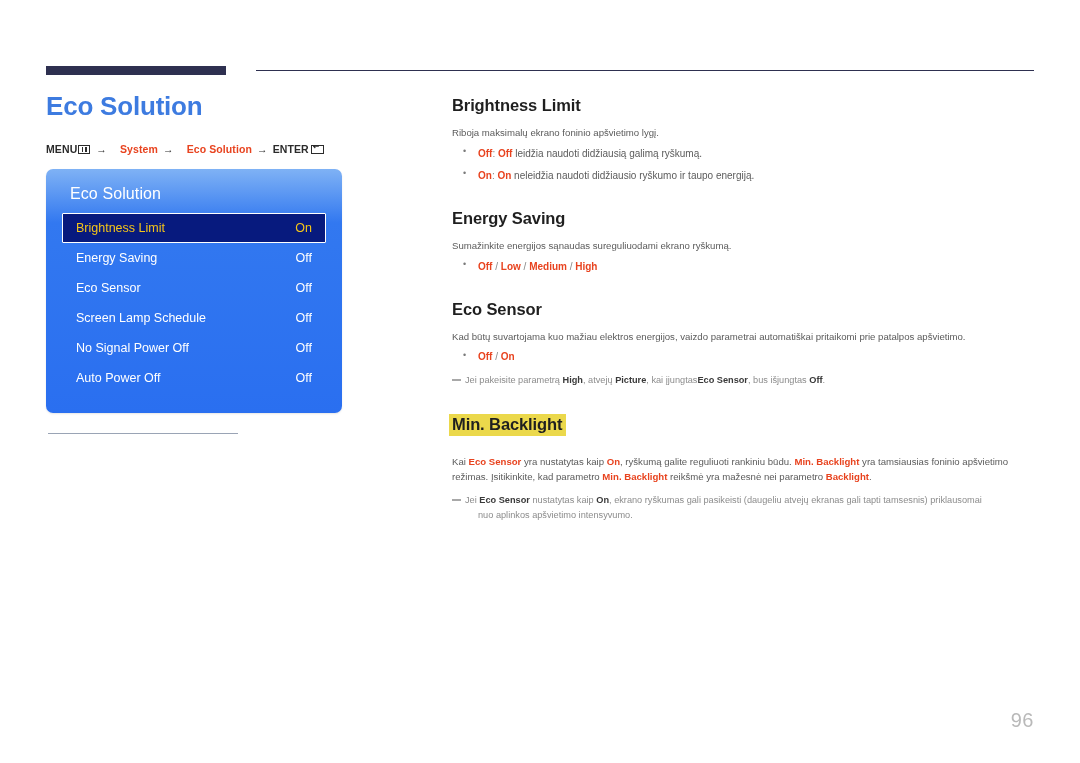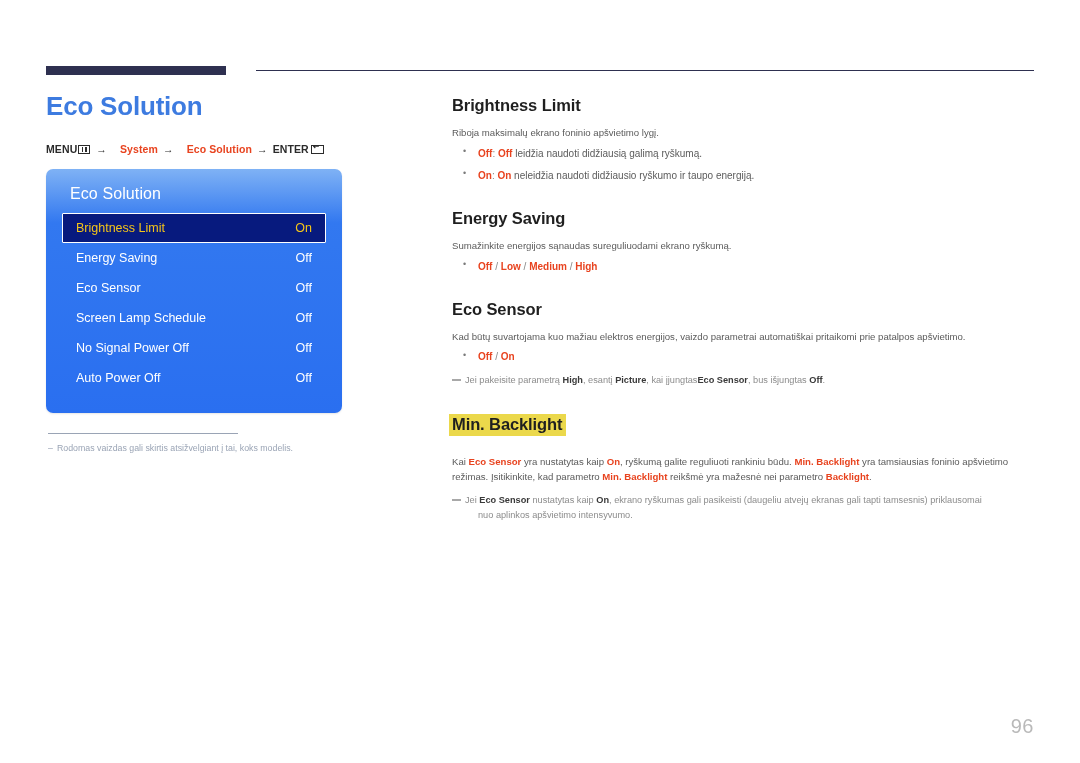--- a/index.html
+++ b/index.html
@@ -236,21 +236,21 @@
   .note-line2 { padding-left: 13px; }
 
   b.red { color: #e8431f; font-weight: bold; }
   b.dark { color: #3a3a3a; font-weight: bold; }
   span.sep { color: #8a8a8a; }
 
   
   .page-num {
     position: absolute;
     right: 46px;
-    bottom: 25px;
+    bottom: 31px;
     font-size: 20px;
     color: #b9b9b9;
     letter-spacing: 0.5px;
   }
 </style>
 </head>
 <body>
 
 <div class="top-rule-wrap">
   <div class="top-rule-thick"></div>
@@ -295,23 +295,20 @@
           <span class="osd-val">Off</span>
         </div>
         <div class="osd-row">
           <span class="osd-label">Auto Power Off</span>
           <span class="osd-val">Off</span>
         </div>
       </div>
   </div>
 
   <div class="foot-rule"></div>
-  <div class="foot-note">
-    <span class="dash">–</span><span>Rodomas vaizdas gali skirtis atsižvelgiant į tai, koks modelis.</span>
-  </div>
 </div>
 
 <div class="right-col">
 
   
   <h2 class="sec-head">Brightness Limit</h2>
   <p class="para tight">Riboja maksimalų ekrano foninio apšvietimo lygį.</p>
   <ul class="bullets">
     <li><b class="red">Off</b><span class="sep">: </span><b class="red">Off</b><span> leidžia naudoti didžiausią galimą ryškumą.</span></li>
     <li><b class="red">On</b><span class="sep">: </span><b class="red">On</b><span> neleidžia naudoti didžiausio ryškumo ir taupo energiją.</span></li>
@@ -323,21 +320,21 @@
   <ul class="bullets">
     <li><span id="es-options"><b class="red">Off</b><span class="sep"> / </span><b class="red">Low</b><span class="sep"> / </span><b class="red">Medium</b><span class="sep"> / </span><b class="red">High</b></span></li>
   </ul>
 
   
   <h2 class="sec-head spaced">Eco Sensor</h2>
   <p class="para tight">Kad būtų suvartojama kuo mažiau elektros energijos, vaizdo parametrai automatiškai pritaikomi prie patalpos apšvietimo.</p>
   <ul class="bullets">
     <li><span id="ecs-options"><b class="red">Off</b><span class="sep"> / </span><b class="red">On</b></span></li>
   </ul>
-  <div class="note"><span>Jei pakeisite parametrą </span><b class="dark">High</b><span>, esantį </span><b class="dark">Picture</b><span>, kai įjungtas</span><b class="dark">Eco Sensor</b><span>, bus išjungtas </span><b class="dark">Off</b><span>.</span></div>
+  <div class="note"><span>Jei pakeisite parametrą </span><b class="dark">High</b><span>, atvejų </span><b class="dark">Picture</b><span>, kai įjungtas</span><b class="dark">Eco Sensor</b><span>, bus išjungtas </span><b class="dark">Off</b><span>.</span></div>
 
   
   <h2 class="sec-head spaced hl">Min. Backlight</h2>
   <p class="para"><span>Kai </span><b class="red">Eco Sensor</b><span> yra nustatytas kaip </span><b class="red">On</b><span>, ryškumą galite reguliuoti rankiniu būdu. </span><b class="red">Min. Backlight</b><span> yra tamsiausias foninio apšvietimo režimas. Įsitikinkite, kad parametro </span><b class="red">Min. Backlight</b><span> reikšmė yra mažesnė nei parametro </span><b class="red">Backlight</b><span>.</span></p>
   <div class="note"><span>Jei </span><b class="dark">Eco Sensor</b><span> nustatytas kaip </span><b class="dark">On</b><span>, ekrano ryškumas gali pasikeisti (daugeliu atvejų ekranas gali tapti tamsesnis) priklausomai</span><br><span class="note-line2">nuo aplinkos apšvietimo intensyvumo.</span></div>
 </div>
 
 <div class="page-num">96</div>
 
 </body></html>

